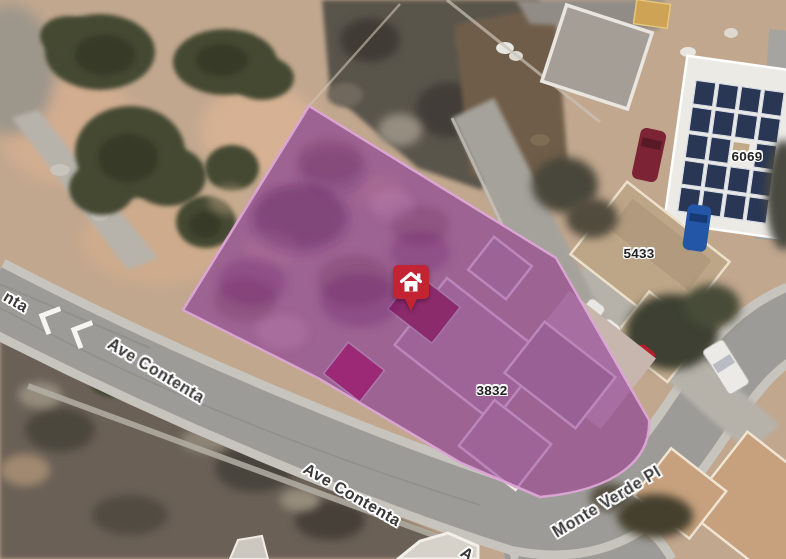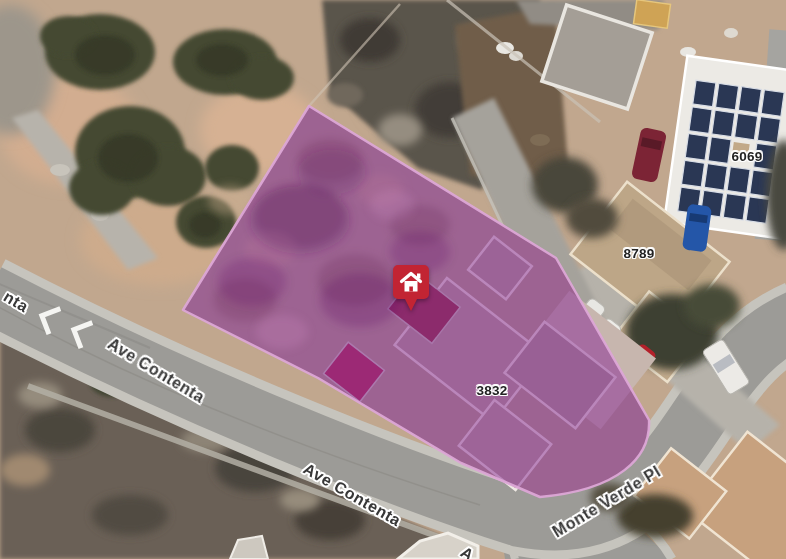--- a/index.html
+++ b/index.html
@@ -279,21 +279,21 @@
 <div class="label street" style="left:352px;top:495px;transform:translate(-50%,-50%) rotate(30deg);">Ave Contenta</div>
 
 <div class="label street" style="left:607px;top:502px;transform:translate(-50%,-50%) rotate(-31deg);">Monte Verde Pl</div>
 
 <div class="label street" style="left:16px;top:302px;transform:translate(-50%,-50%) rotate(31deg);">nta</div>
 
 <div class="label street" style="left:467px;top:554px;transform:translate(-50%,-50%) rotate(33deg);">A</div>
 
 <div class="label addr" style="left:747px;top:141px;transform:translate(-50%,-50%);margin-top:15px;">6069</div>
 
-<div class="label addr" style="left:639px;top:253px;transform:translate(-50%,-50%);">8789</div>
+<div class="label addr" style="left:639px;top:253px;transform:translate(-50%,-50%);">5433</div>
 
 <div class="label addr" style="left:492px;top:390px;transform:translate(-50%,-50%);">3832</div>
 
 <div class="pin">
   <svg width="38" height="50" viewBox="0 0 38 50">
     <path d="M6,1 h26 a5,5 0 0 1 5,5 v24 a5,5 0 0 1 -5,5 h-7 l-6,12 l-6,-12 h-7 a5,5 0 0 1 -5,-5 v-24 a5,5 0 0 1 5,-5 z" fill="#c22433"></path>
     <g>
       <path d="M9.5,17.5 L19,9.5 L28.5,17.5" stroke="#ffffff" stroke-width="3.2" fill="none" stroke-linecap="round" stroke-linejoin="round"></path>
       <rect x="25" y="9.5" width="3.4" height="5" fill="#ffffff"></rect>
       <rect x="12.5" y="17" width="13" height="10.5" fill="#ffffff"></rect>

